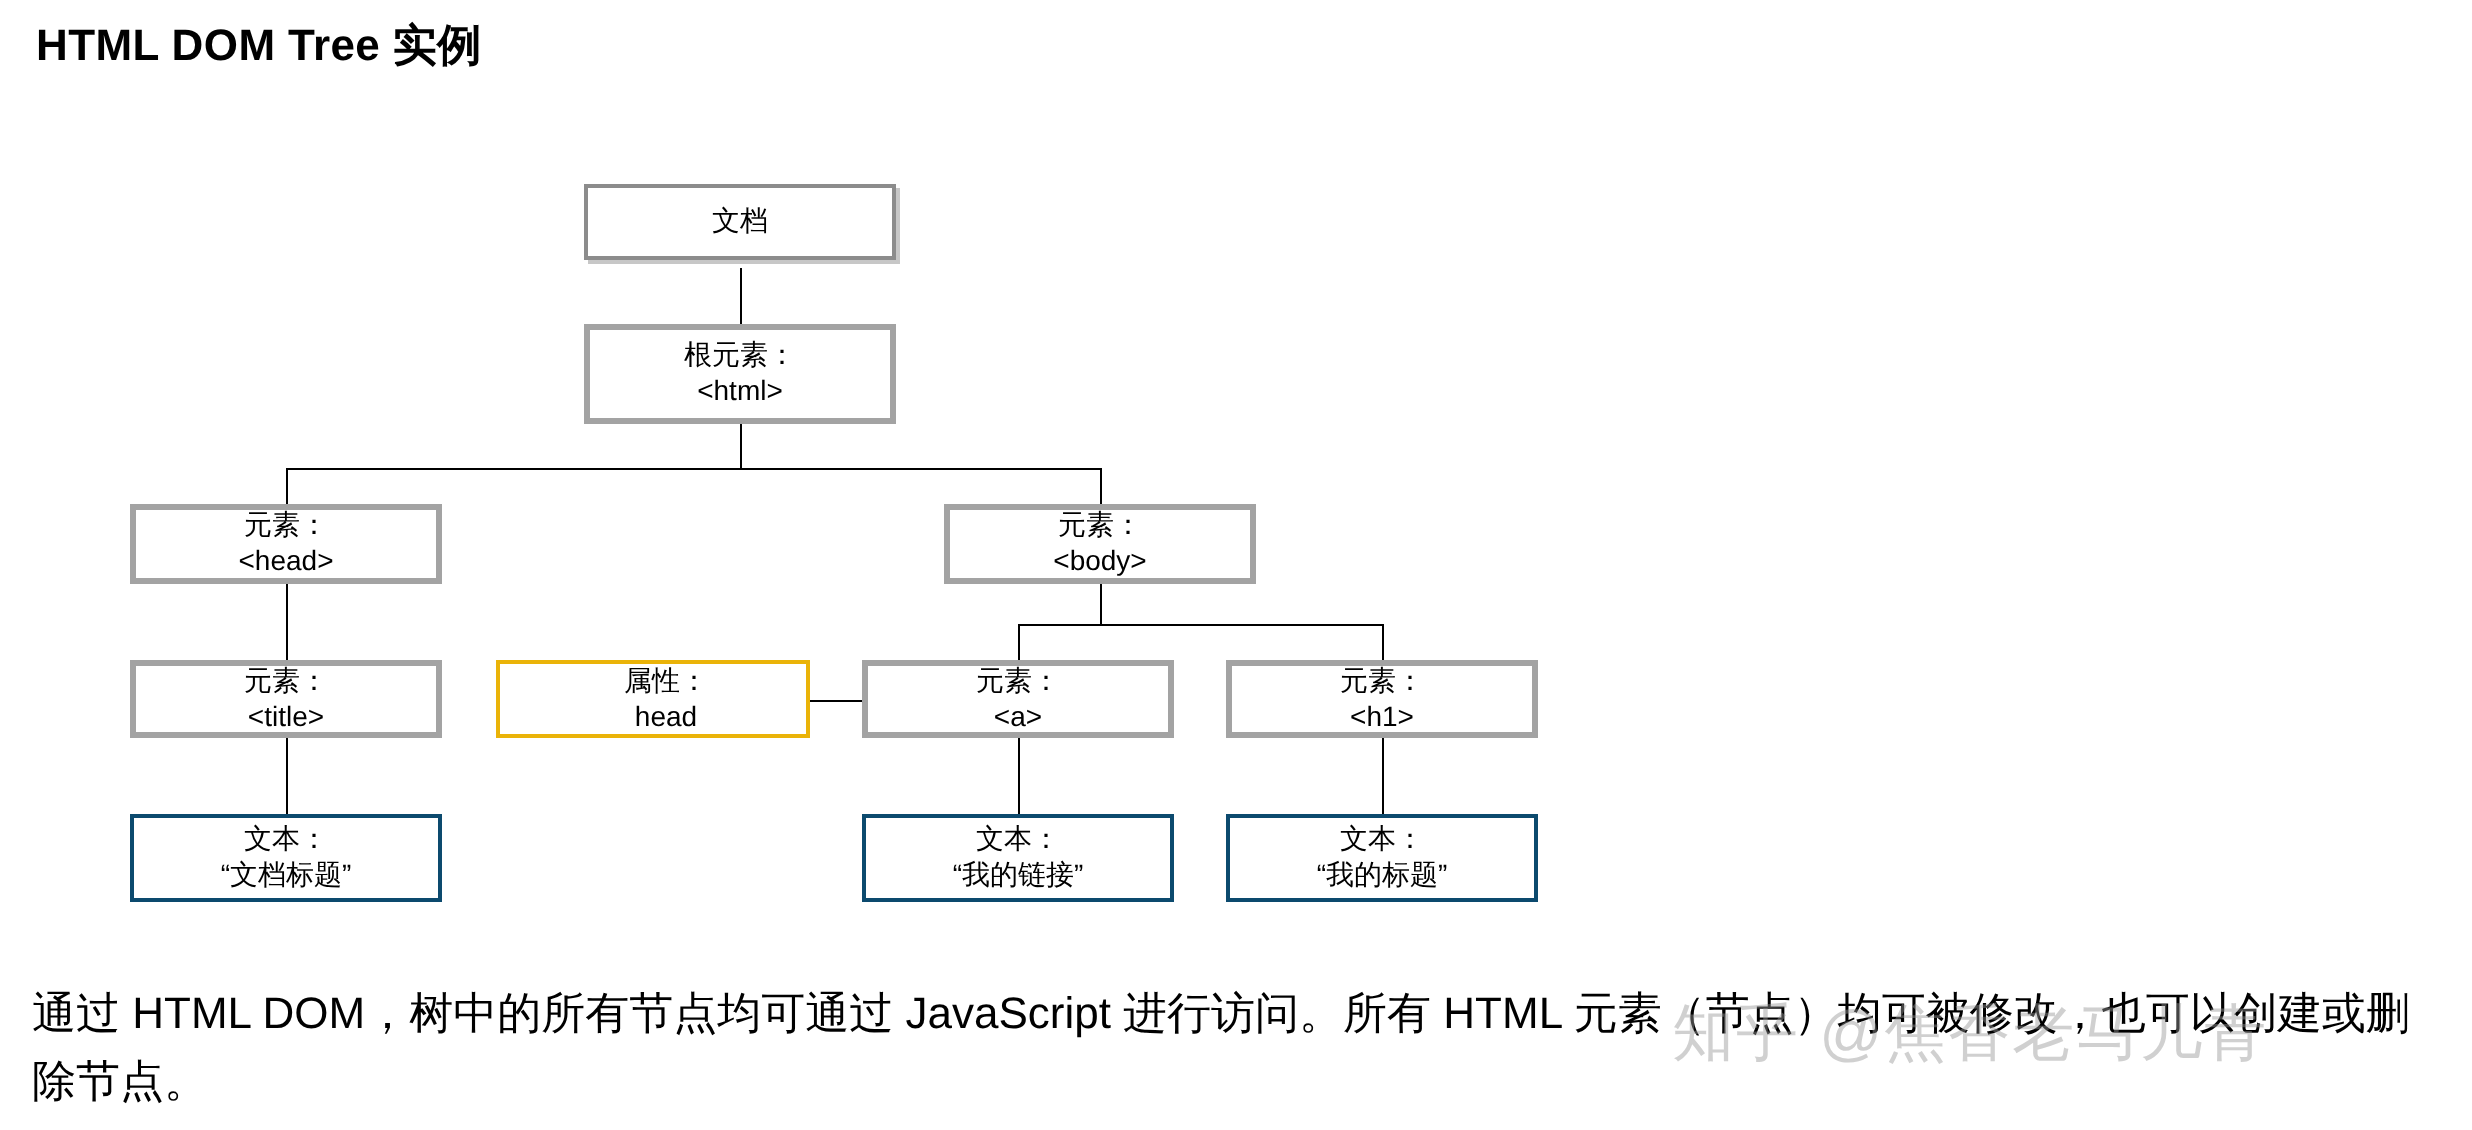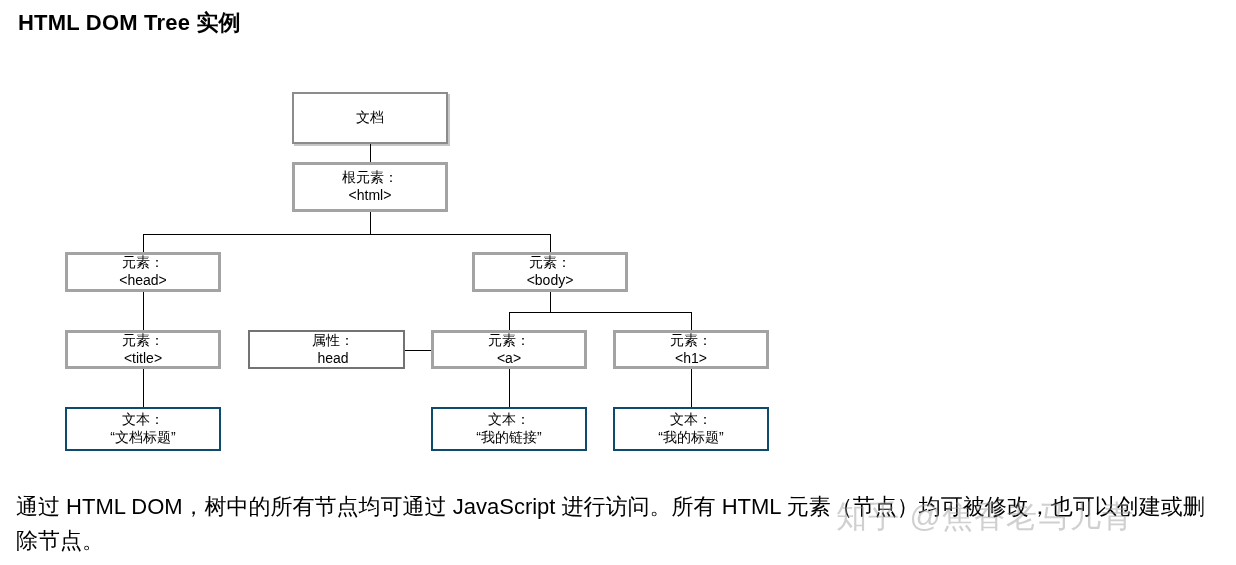--- a/index.html
+++ b/index.html
@@ -50,21 +50,21 @@
     justify-content: center;
     white-space: nowrap;
   }
   .node .l1, .node .l2 { display: block; }
 
   .node.doc {
     border: 2px solid #8c8c8c;
     box-shadow: 2px 2px 0 rgba(0,0,0,0.22);
   }
   .node.attr {
-    border: 2px solid #737373;
+    border: 2px solid #eab308;
     padding-left: 13px;
   }
   .node.text {
     border: 2px solid #0c4a6e;
   }
 
   
   .ln {
     position: absolute;
     background: #000000;
@@ -124,21 +124,21 @@
   <div class="ln vline" style="left:454px; top:240px; height:18px;"></div>
 
   <div class="ln vline" style="left:636px; top:240px; height:18px;"></div>
 
   <div class="ln hline" style="left:350px; top:278px; width:71px;"></div>
 
   <div class="ln vline" style="left:454px; top:297px; height:38px;"></div>
 
   <div class="ln vline" style="left:636px; top:297px; height:38px;"></div>
 
-  <div class="node doc" style="left:237px; top:20px; width:156px; height:52px;">
+  <div class="node doc" style="left:237px; top:20px; width:156px; height:38px;">
     <span class="l1">文档</span>
   </div>
 
   <div class="node" style="left:237px; top:90px; width:156px; height:50px;">
     <span class="l1">根元素：</span>
     <span class="l2">&lt;html&gt;</span>
   </div>
 
   <div class="node" style="left:10px; top:180px; width:156px; height:40px;">
     <span class="l1">元素：</span>

